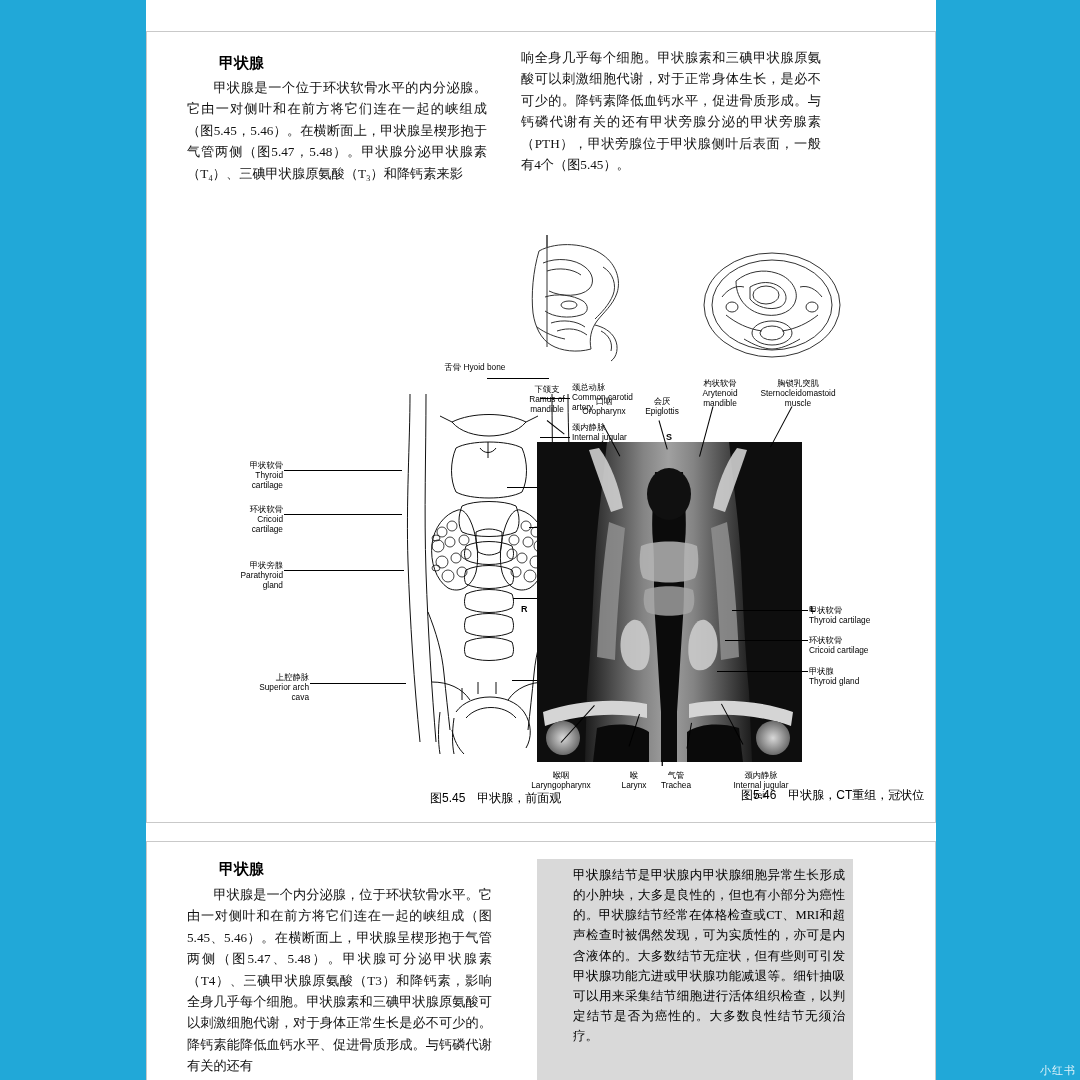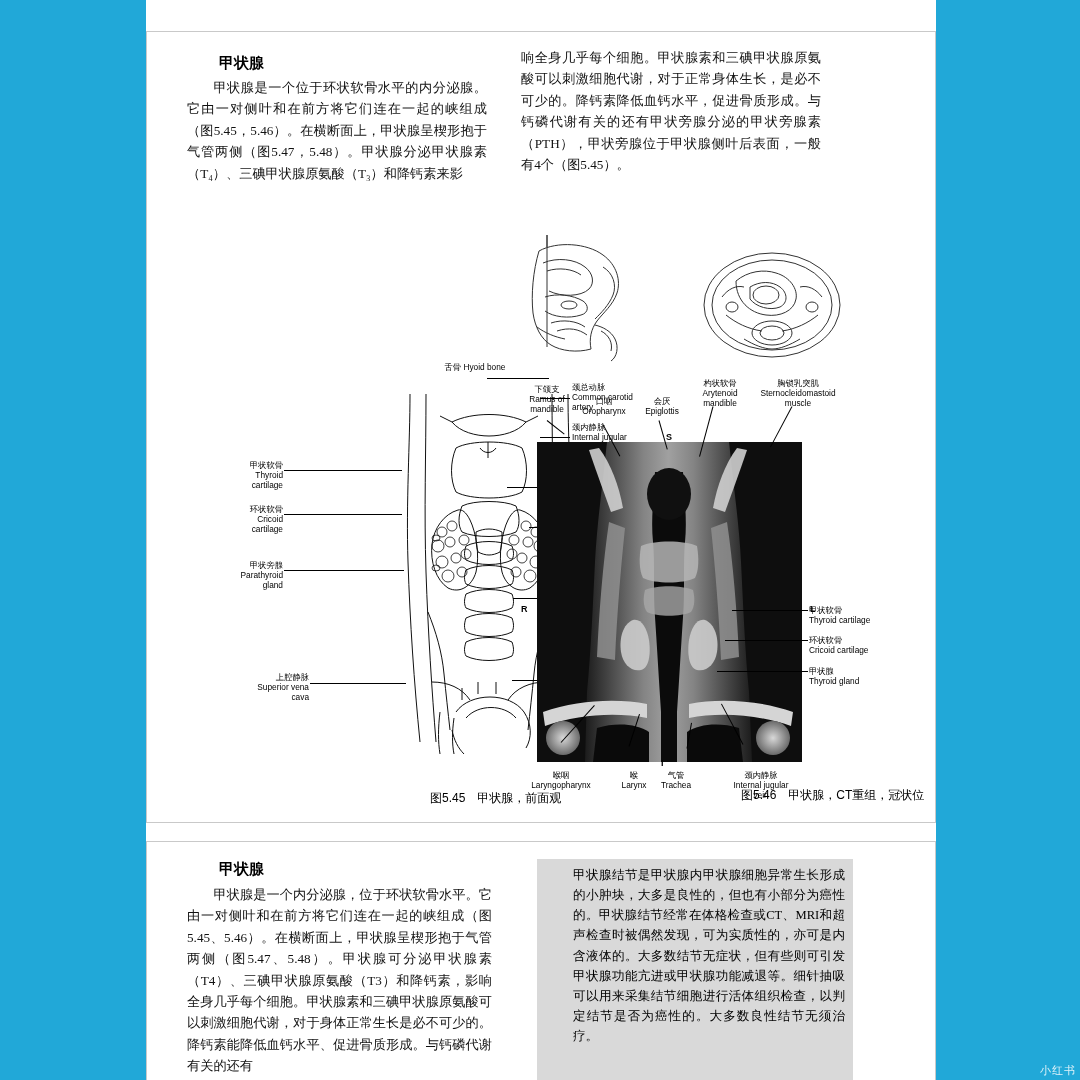--- a/index.html
+++ b/index.html
@@ -263,21 +263,21 @@
   <div class="lbl r" style="left:40px; top:428px; width:96px;">甲状软骨
 Thyroid
 cartilage</div>
   <div class="lbl r" style="left:40px; top:472px; width:96px;">环状软骨
 Cricoid
 cartilage</div>
   <div class="lbl r" style="left:32px; top:528px; width:104px;text-align:right;">甲状旁腺
 Parathyroid
 gland</div>
   <div class="lbl r" style="left:52px; top:640px; width:110px;">上腔静脉
-Superior vena
+Superior arch
 cava</div>
 
   <div class="leader" style="left:340px; top:346px; width:62px;"></div>
   <div class="leader" style="left:393px; top:366px; width:30px;"></div>
   <div class="leader" style="left:393px; top:405px; width:30px;"></div>
   <div class="leader" style="left:360px; top:455px; width:63px;"></div>
   <div class="leader" style="left:382px; top:495px; width:41px;"></div>
   <div class="leader" style="left:390px; top:527px; width:33px;"></div>
   <div class="leader" style="left:366px; top:566px; width:57px;"></div>
   <div class="leader" style="left:365px; top:648px; width:58px;"></div>

